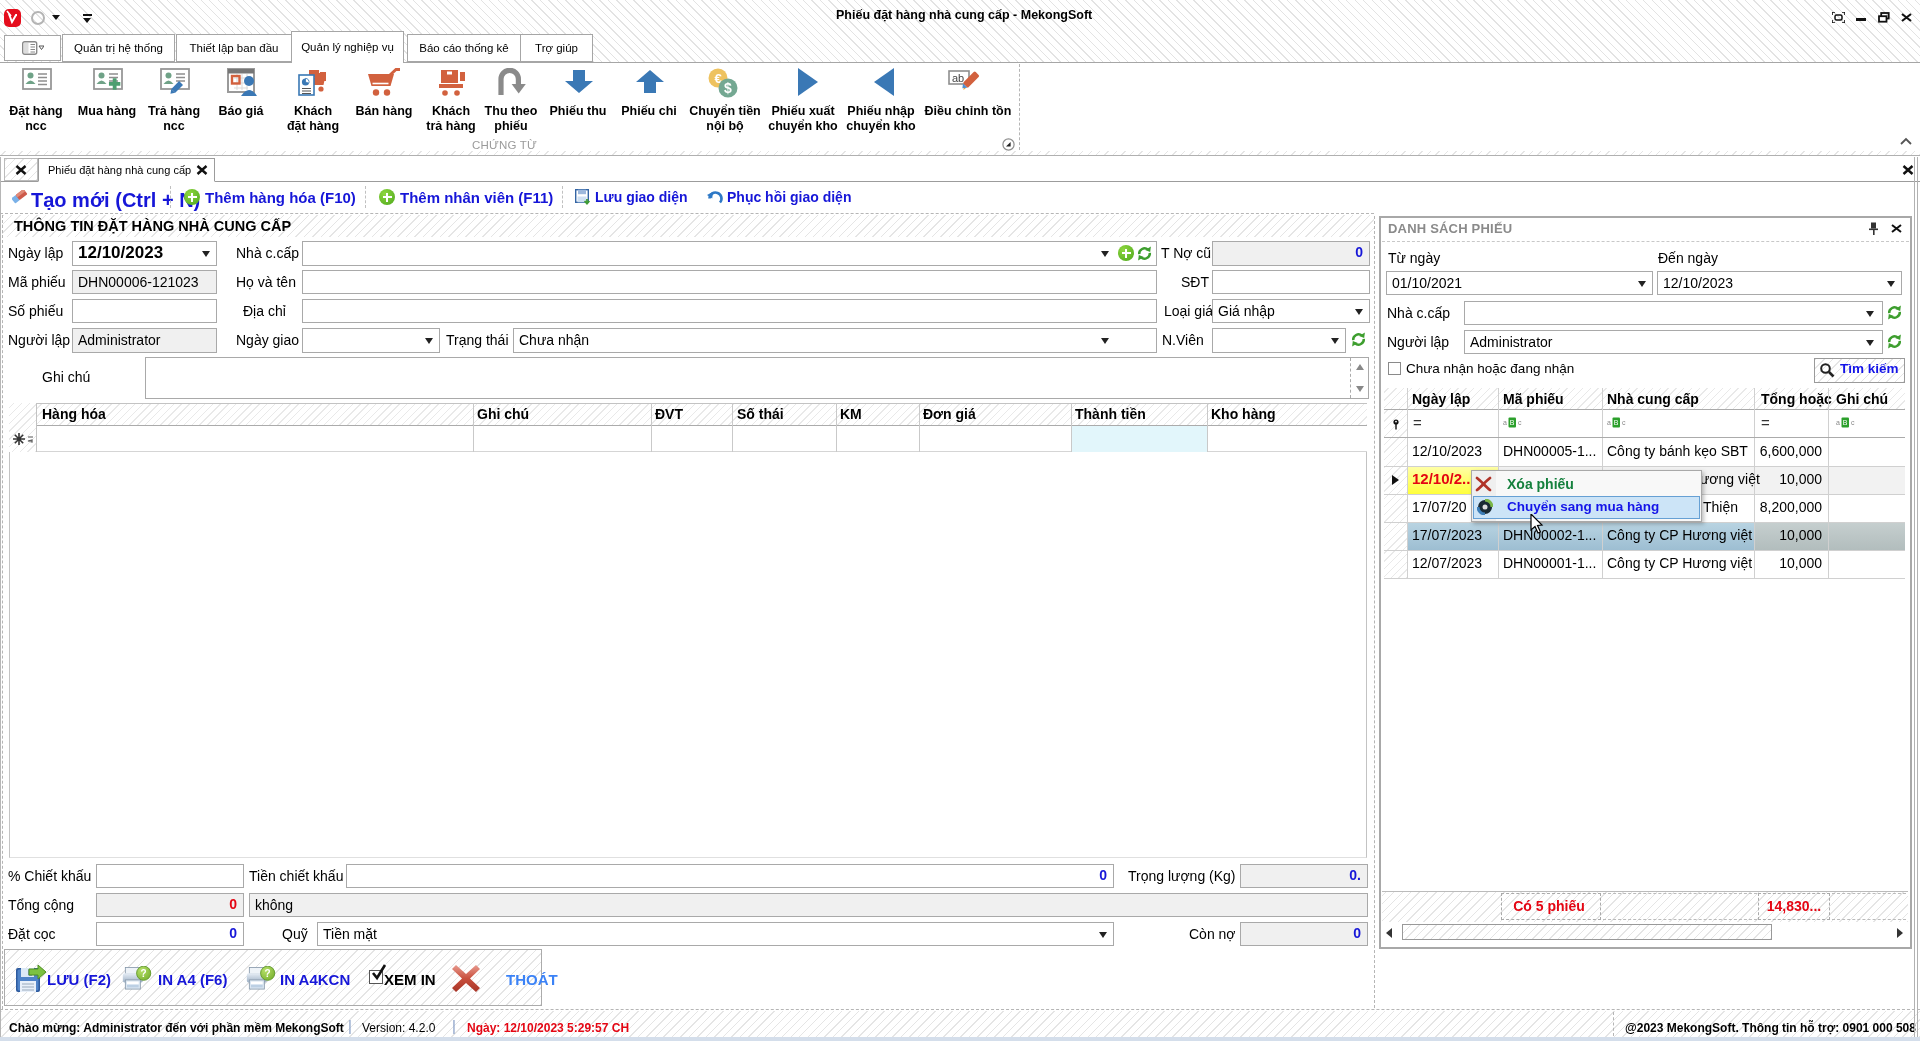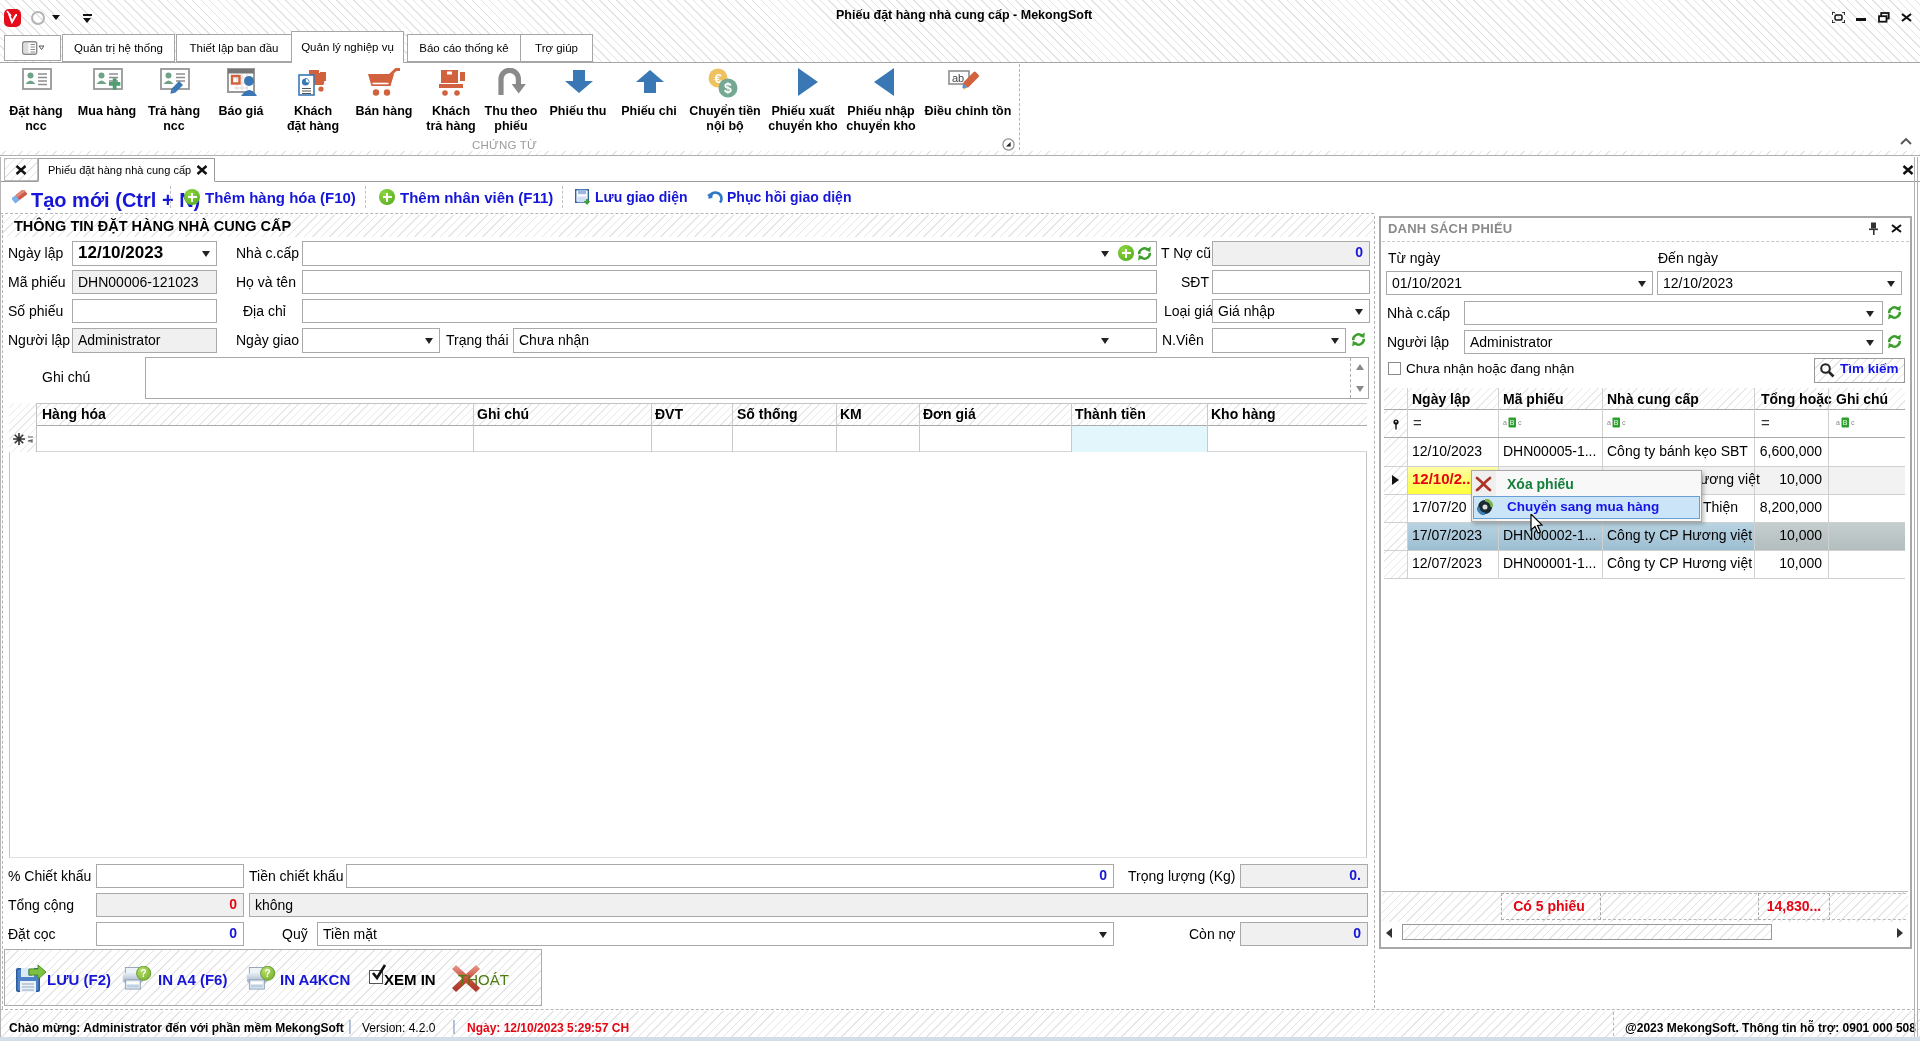--- a/index.html
+++ b/index.html
@@ -331,21 +331,21 @@
  <div class="abs hatch2" style="left:9px;top:403px;width:1358px;height:23px;border-top:1px solid #c3c3c3;border-bottom:1px solid #ababab;"></div>
 
  <div class="abs hatch2" style="left:9px;top:403px;width:28px;height:49px;border-right:1px solid #c3c3c3;"></div>
 
  <div class="abs" style="left:37px;top:426px;width:1330px;height:26px;background:#fff;border-bottom:1px solid #d5d5d5;"></div>
  <div class="abs" style="left:1072px;top:426px;width:135px;height:26px;background:#e2f6fb;"></div>
  <style>.ghv { position:absolute; top:403px; height:49px; border-left:1px solid #c9c9c9; } .ghx { position:absolute; top:406px; font-weight:bold; font-size:14px; }</style>
  <div class="ghx" style="left:42px;">Hàng hóa</div>
  <div class="ghx" style="left:477px;">Ghi chú</div>
  <div class="ghx" style="left:655px;">ĐVT</div>
- <div class="ghx" style="left:737px;">Số thống</div>
+ <div class="ghx" style="left:737px;">Số thái</div>
  <div class="ghx" style="left:840px;">KM</div>
  <div class="ghx" style="left:923px;">Đơn giá</div>
  <div class="ghx" style="left:1075px;">Thành tiền</div>
  <div class="ghx" style="left:1211px;">Kho hàng</div>
  <div class="ghv" style="left:473px;"></div>
  <div class="ghv" style="left:651px;"></div>
  <div class="ghv" style="left:732px;"></div>
  <div class="ghv" style="left:836px;"></div>
  <div class="ghv" style="left:919px;"></div>
  <div class="ghv" style="left:1071px;"></div>
@@ -450,21 +450,21 @@
  <svg class="abs" style="left:452px;top:965px;" width="28" height="27" viewBox="0 0 28 27">
   <g fill="url(#rx1)">
         <path d="M4 0 L14 9 L24 0 L28 4 L18 13.5 L28 23 L24 27 L14 18 L4 27 L0 23 L10 13.5 L0 4 z"></path>
       </g>
   <linearGradient id="rx1" x1="0" y1="0" x2="0" y2="1">
         <stop offset="0" stop-color="#e89a8e"></stop>
         <stop offset="0.5" stop-color="#c94f3d"></stop>
         <stop offset="1" stop-color="#a63427"></stop>
       </linearGradient>
  </svg>
- <div class="abs" style="left:458px;top:971px;font-weight:normal;font-size:15px;color:#4d7c0f;white-space:nowrap;">THOÁT</div>
+ <div class="abs" style="left:506px;top:971px;font-weight:bold;font-size:15px;color:#3b82f6;white-space:nowrap;">THOÁT</div>
 </div>
 
 <div id="rightpanel">
  <div class="abs" style="left:1379px;top:216px;width:533px;height:733px;background:#fff;border:2px solid #a8a8a8;"></div>
 
  <div class="abs" style="left:1388px;top:221px;font-weight:bold;font-size:13px;color:#8a8a8a;letter-spacing:0.2px;">DANH SÁCH PHIẾU</div>
  <svg class="abs" style="left:1868px;top:222px;" width="11" height="13" viewBox="0 0 11 13">
   <rect x="3" y="0.5" width="5" height="6" fill="#333"></rect>
   <rect x="1" y="6.5" width="9" height="1.6" fill="#333"></rect>
   <rect x="5" y="8" width="1.6" height="5" fill="#333"></rect>

